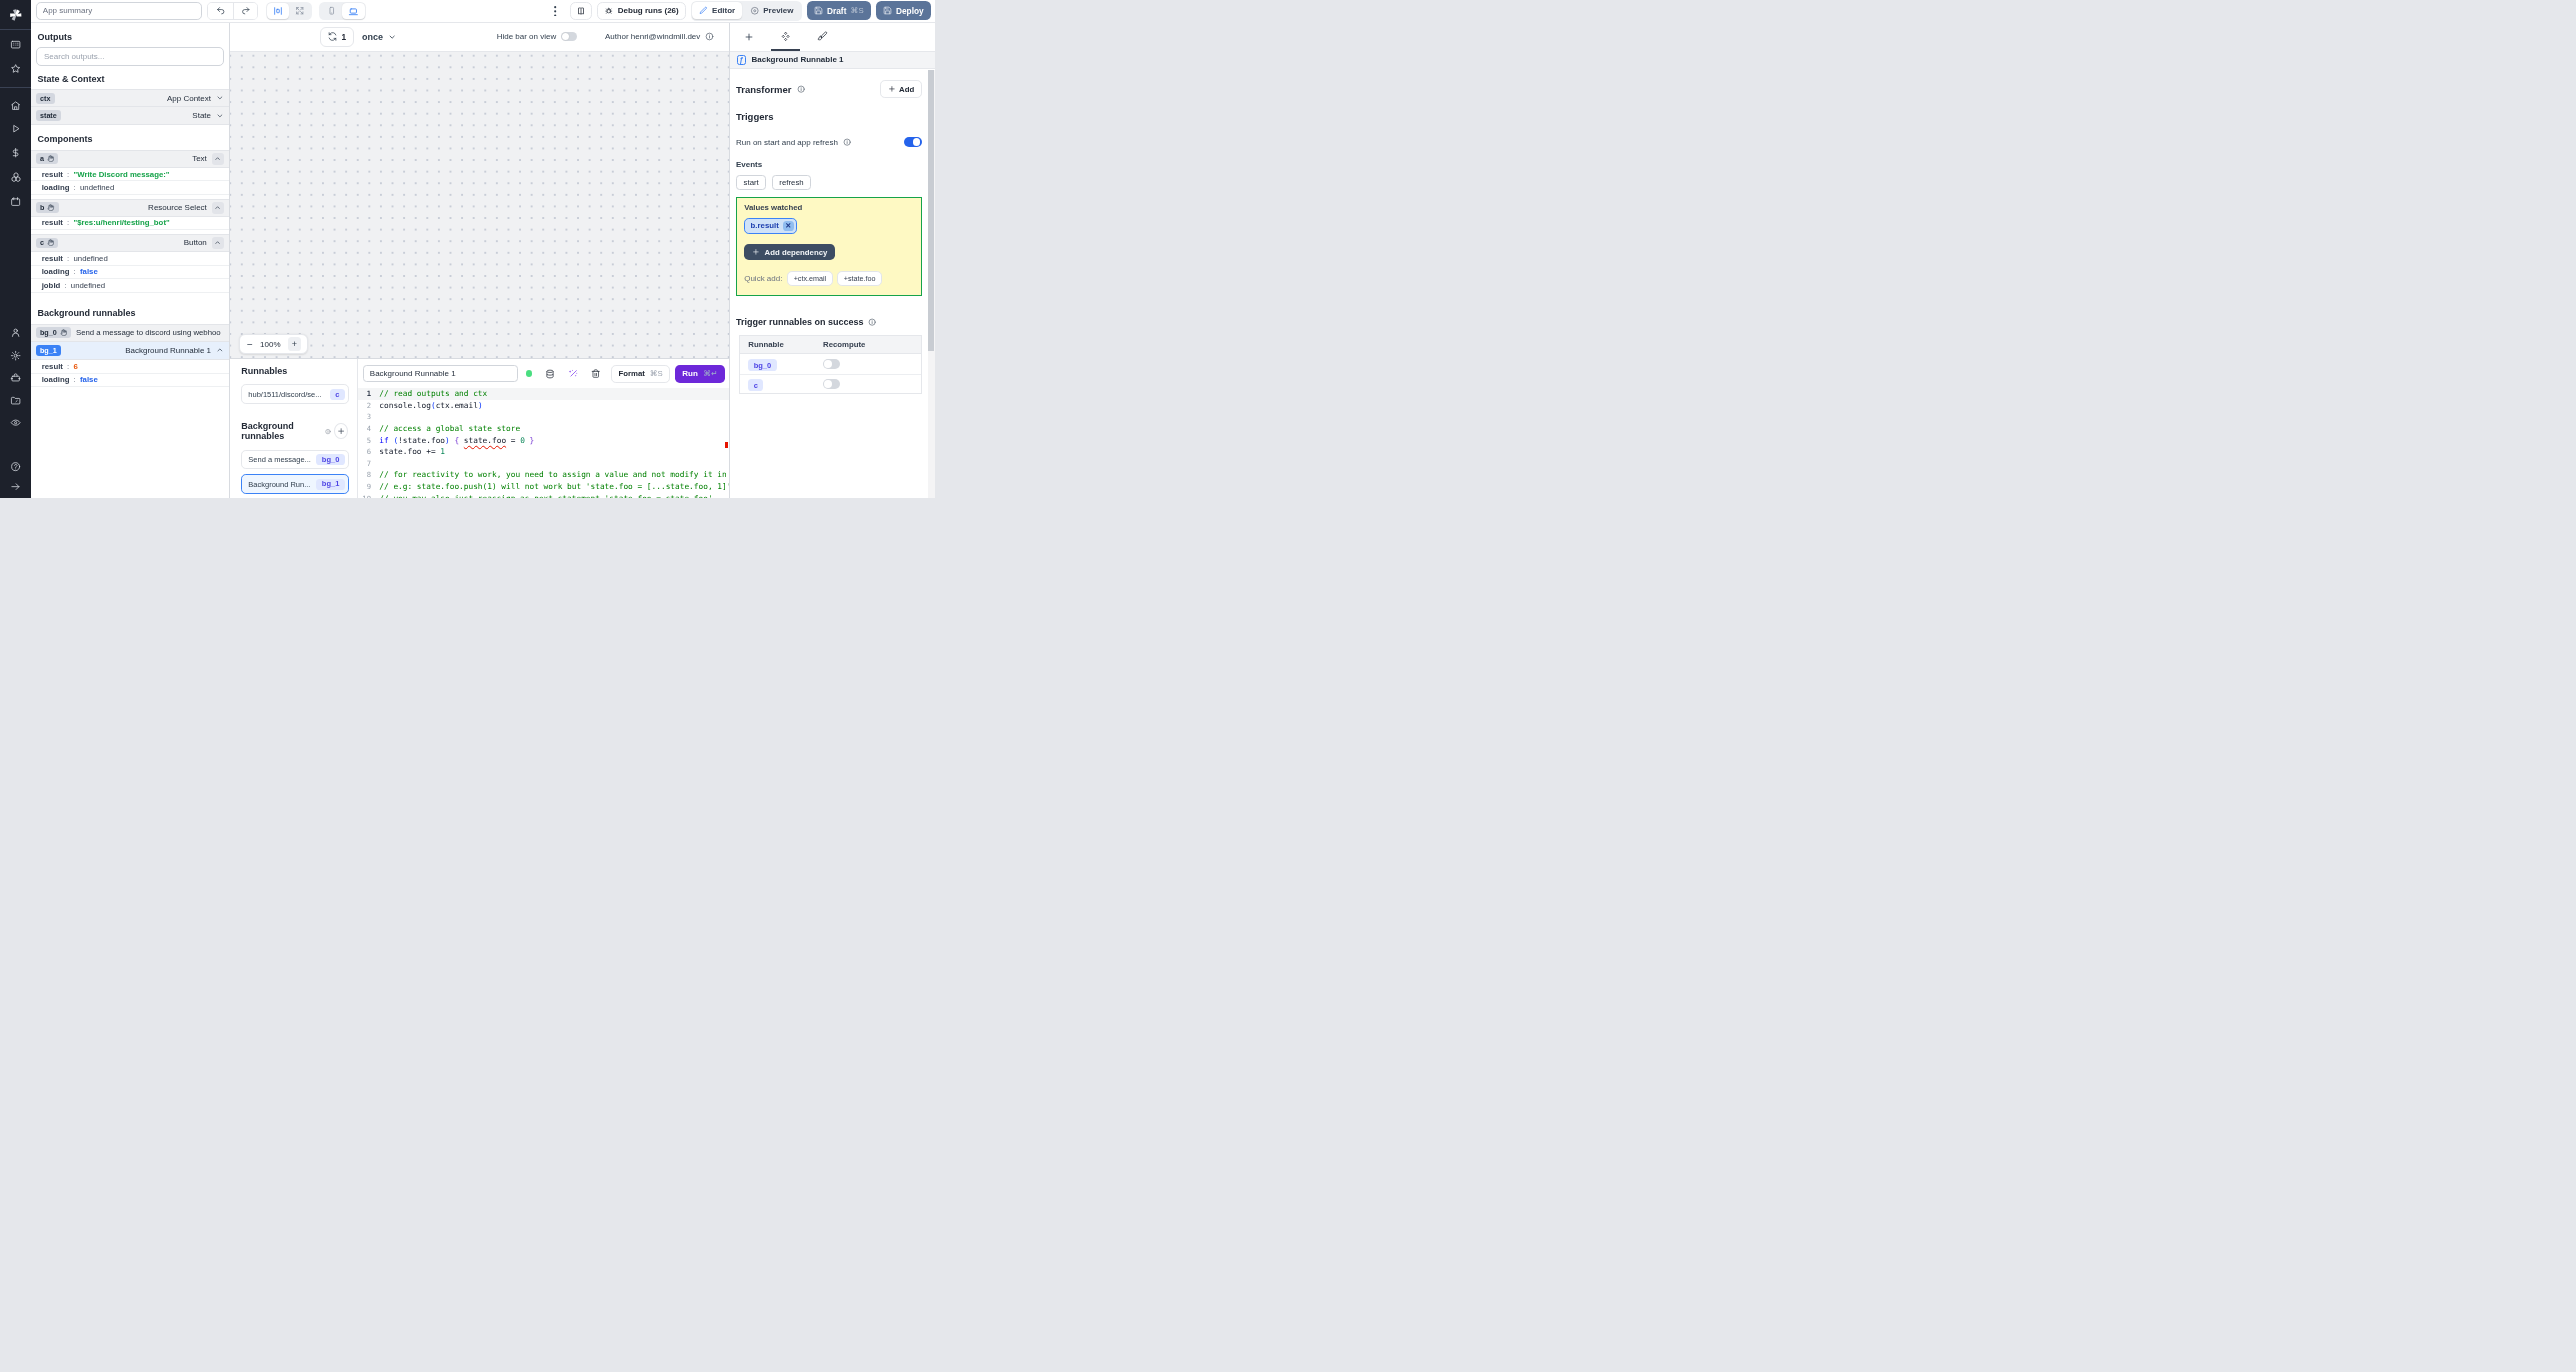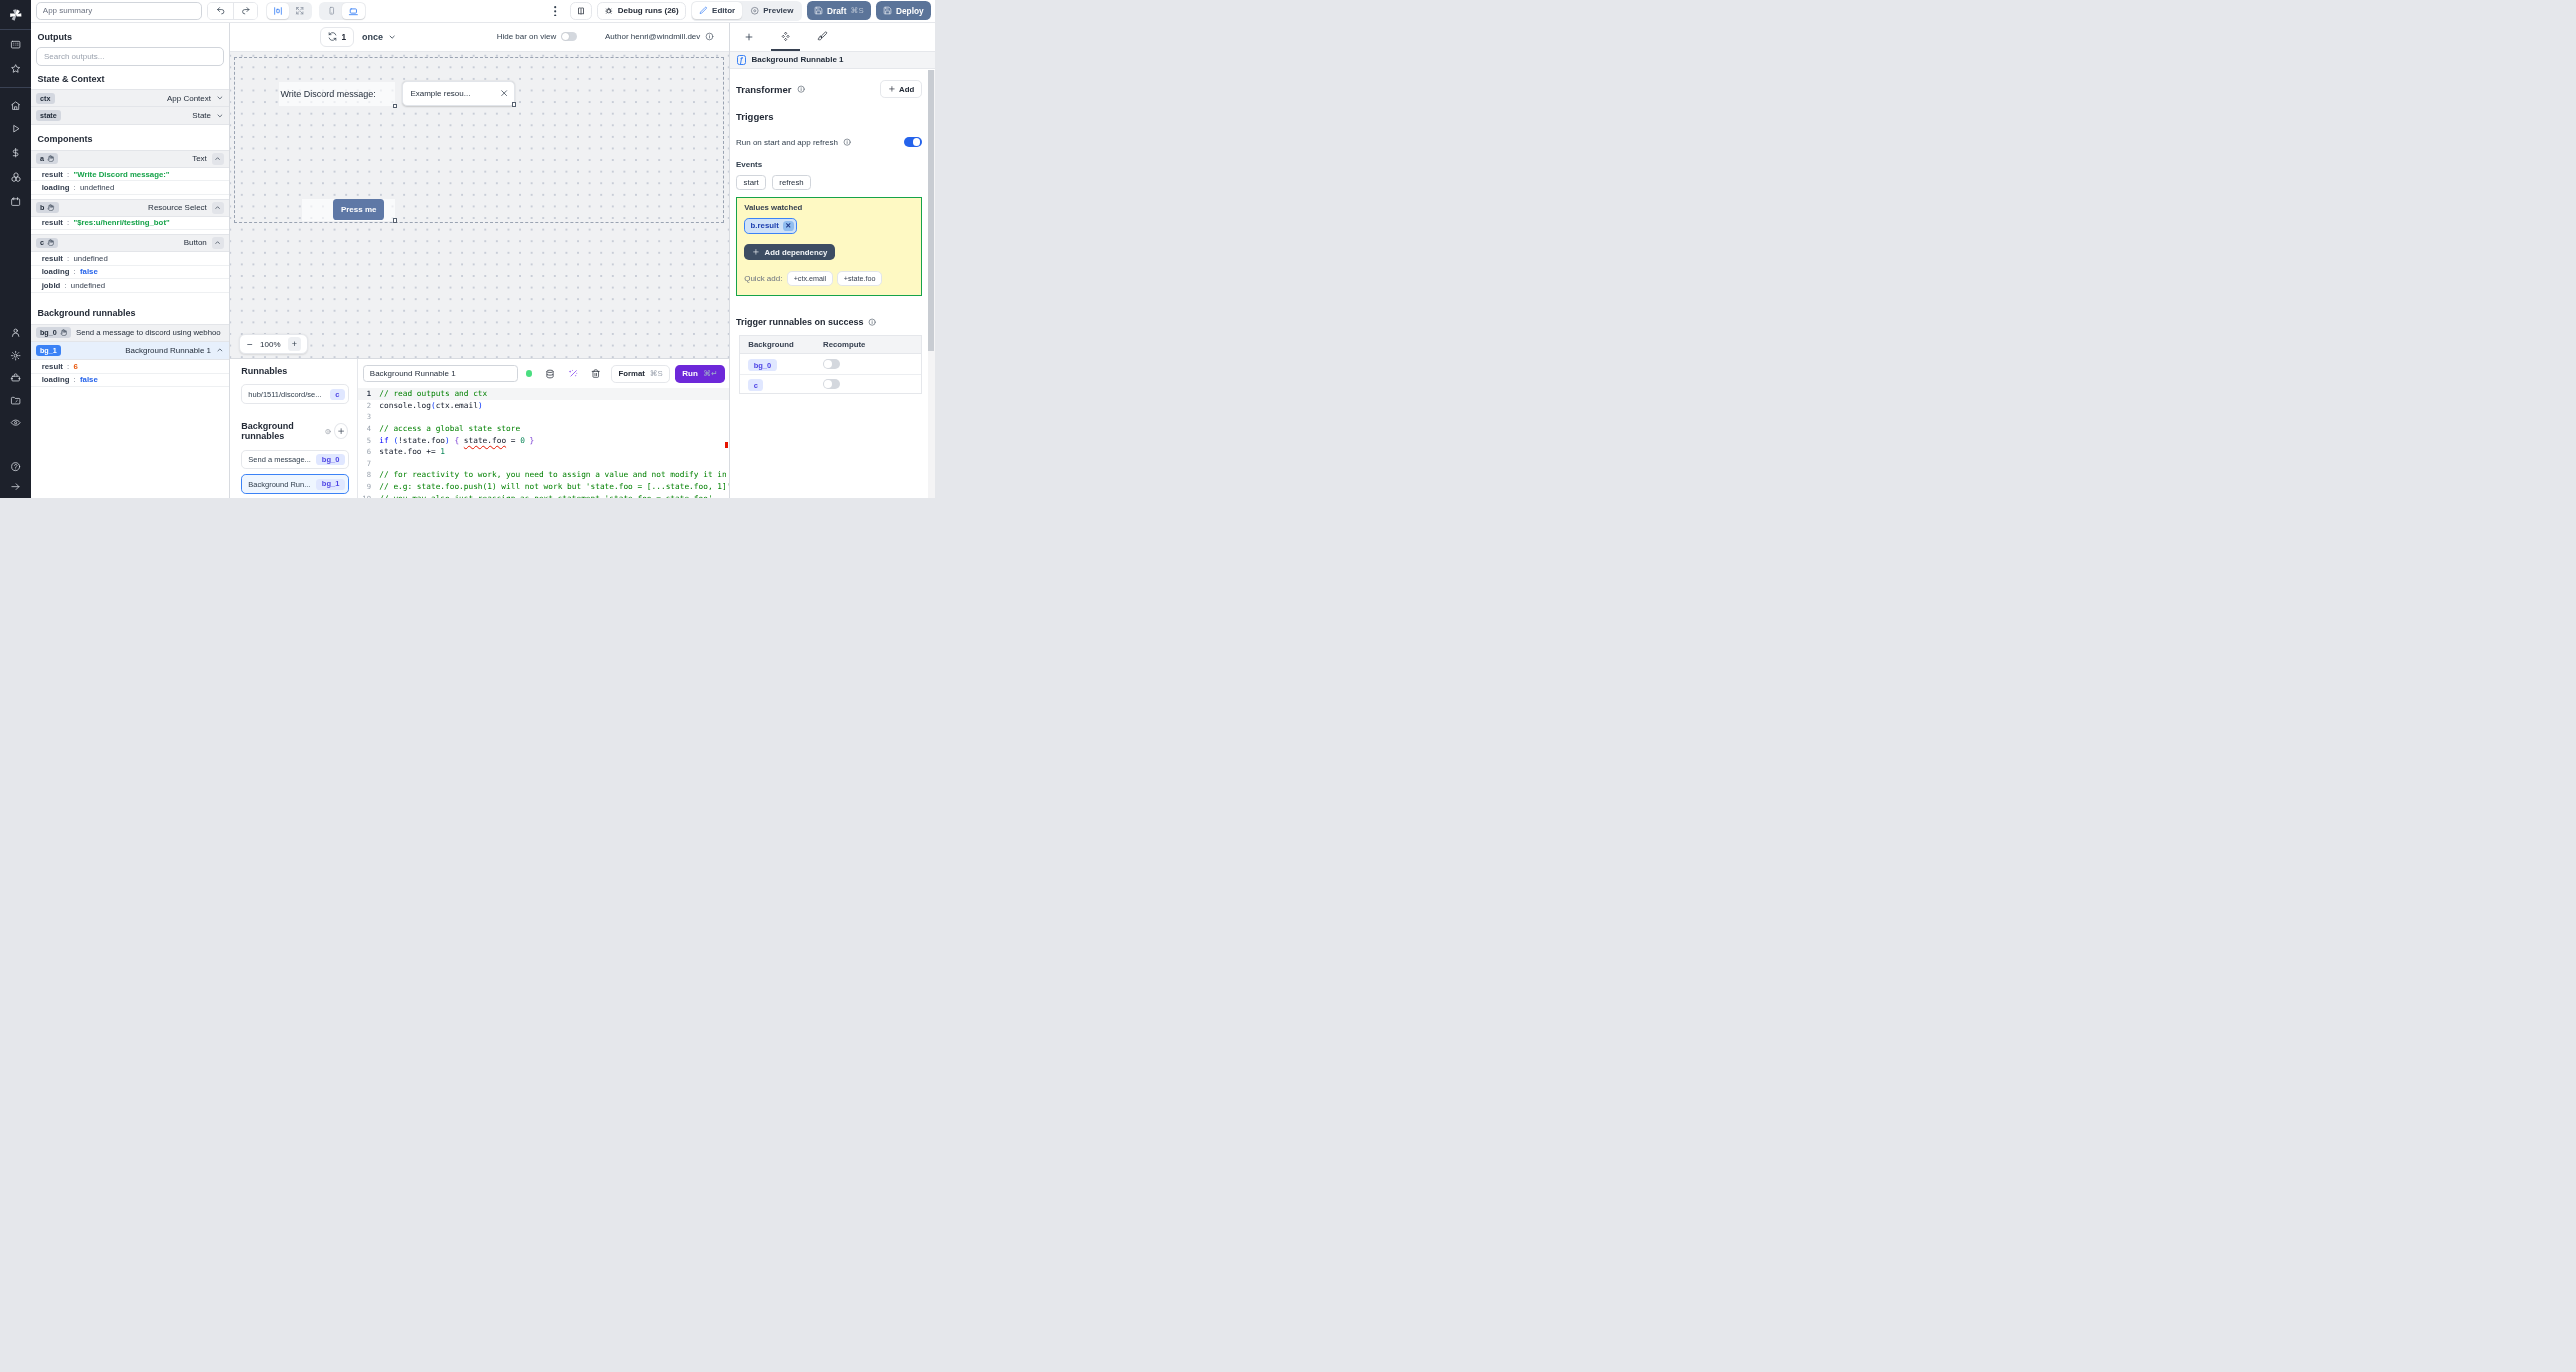--- a/index.html
+++ b/index.html
@@ -529,37 +529,20 @@
       <span>Author henri@windmill.dev</span>
       <svg width="9" height="9" viewBox="0 0 24 24" fill="none" stroke="#4b5563" stroke-width="1.8" stroke-linecap="round">
           <circle cx="12" cy="12" r="9"></circle>
           <path d="M12 11v5"></path>
           <path d="M12 8h.01"></path>
         </svg>
     </span>
   </div>
 
   <div class="canvas">
-    <div class="appbox">
-      <div class="comp-overlay cmp-text">
-        <span class="t">Write Discord message:</span>
-        <span class="handle"></span>
-      </div>
-      <div class="cmp-select">
-        <span class="t">Example resou...</span>
-        <svg width="8.3" height="8.3" viewBox="0 0 24 24" fill="none" stroke="#33404f" stroke-width="2.2" stroke-linecap="round">
-            <path d="M5 5l14 14M19 5 5 19"></path>
-          </svg>
-        <span class="handle"></span>
-      </div>
-      <div class="comp-overlay cmp-btn-ov">
-        <span class="pressme">Press me</span>
-        <span class="handle"></span>
-      </div>
-    </div>
     <div class="zoomctl">
       <span class="zo">−</span>
       <span class="zl">100%</span>
       <span class="zi">+</span>
     </div>
   </div>
 
   <div class="bottom">
     <div class="runlist">
       <h3>Runnables</h3>
@@ -764,21 +747,21 @@
         <span>Trigger runnables on success</span>
         <svg width="8.3" height="8.3" viewBox="0 0 24 24" fill="none" stroke="#4b5563" stroke-width="1.8" stroke-linecap="round">
             <circle cx="12" cy="12" r="9"></circle>
             <path d="M12 11v5"></path>
             <path d="M12 8h.01"></path>
           </svg>
       </div>
 
       <div class="tbl">
         <div class="thead">
-          <span class="c1">Background</span>
+          <span class="c1">Runnable</span>
           <span>Recompute</span>
         </div>
         <div class="trow">
           <span class="c1"><span class="ibadge">bg_0</span></span>
           <span class="toggle-sm">
               <span class="knob"></span>
             </span>
         </div>
         <div class="trow">
           <span class="c1"><span class="ibadge">c</span></span>

